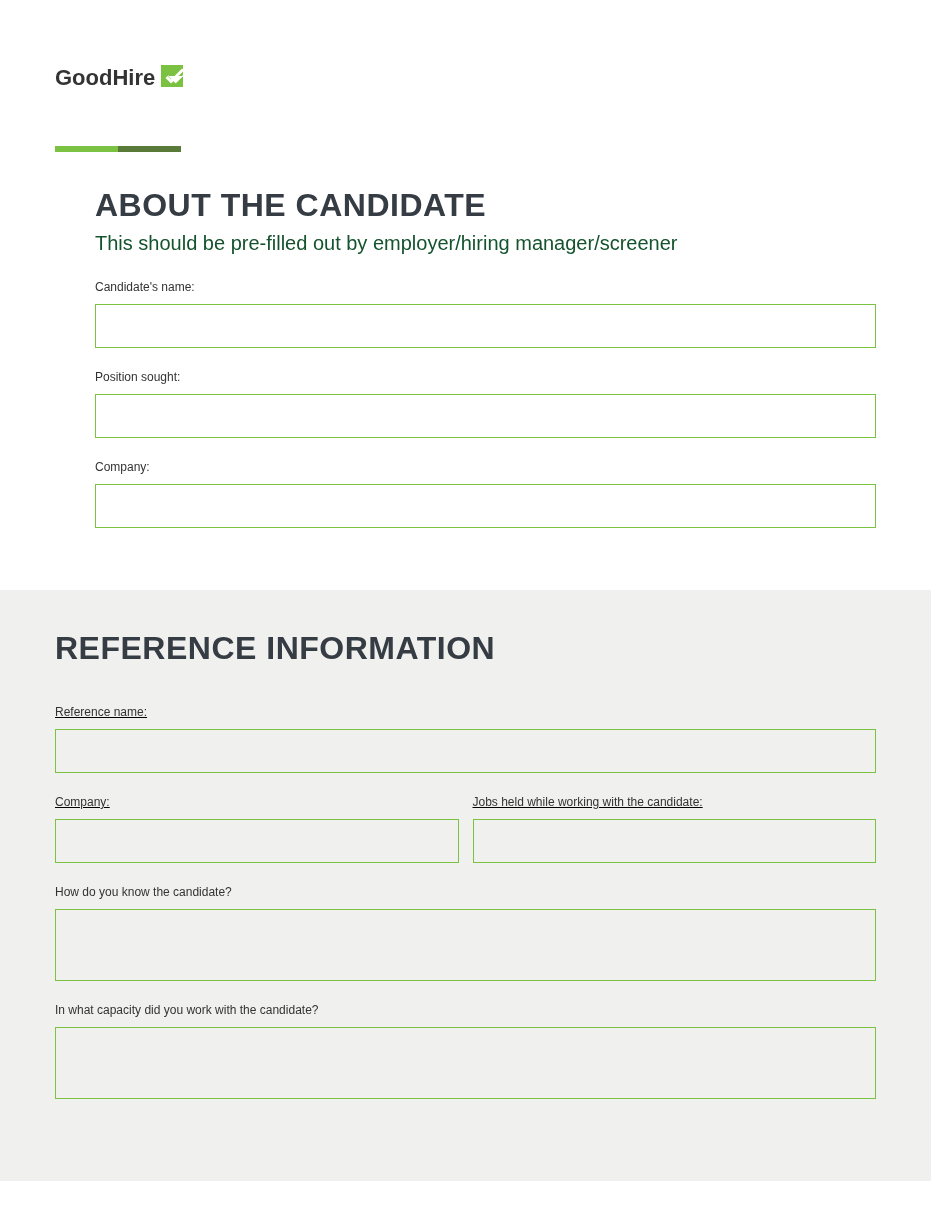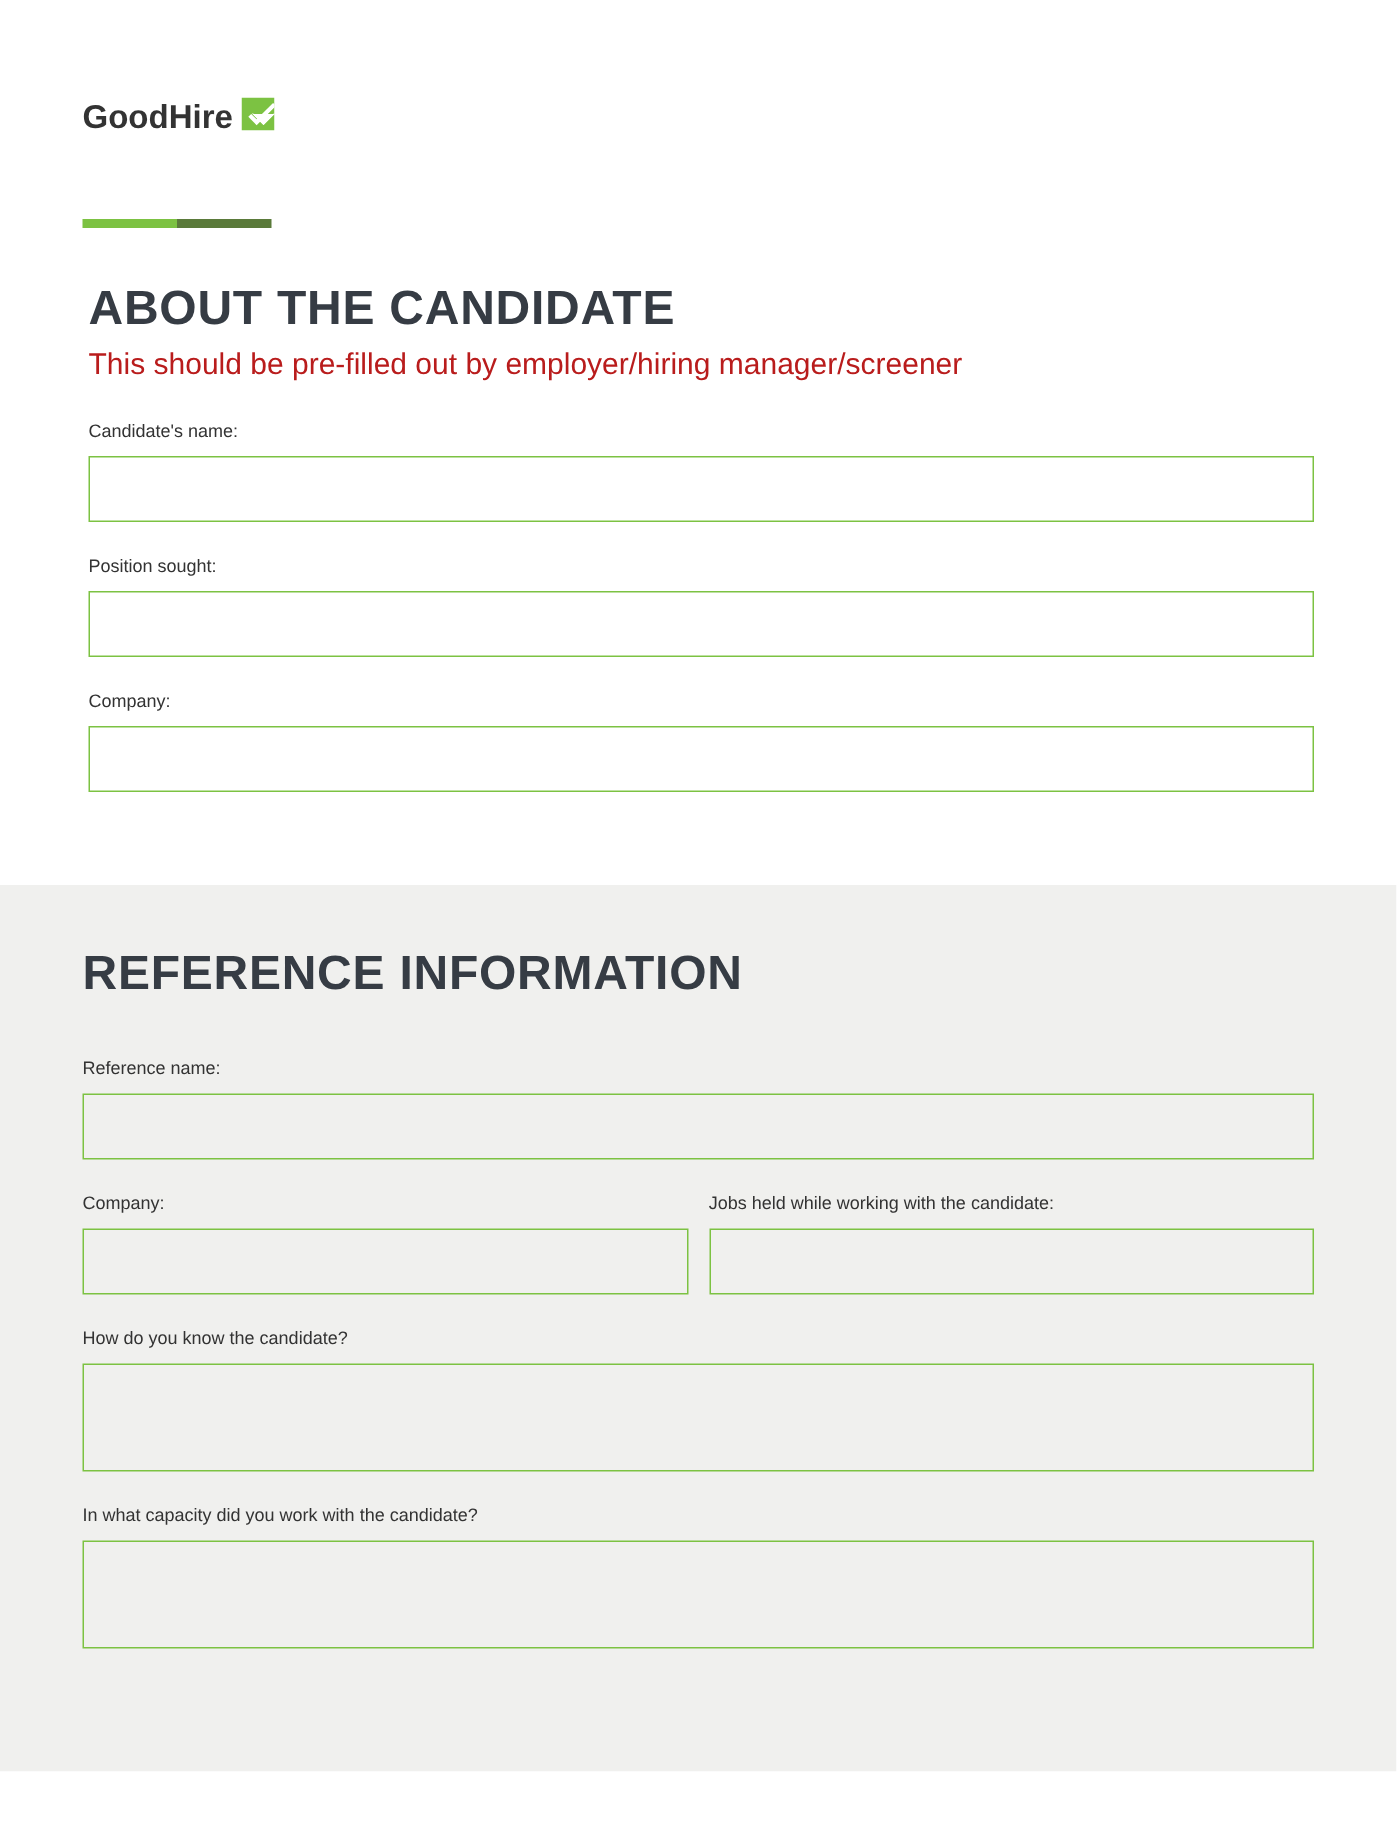--- a/index.html
+++ b/index.html
@@ -42,34 +42,35 @@
       margin: 25px 55px 35px 55px;
       height: 6px;
       width: 126px;
       display: flex;
     }
     .divider-a { width: 63px; height: 6px; background: #7cc242; }
     .divider-b { width: 63px; height: 6px; background: #5a7a3a; }
     .section-white {
       padding: 0 55px 40px 59px;
       background: #ffffff;
+      margin-left: 36px;
     }
     .section-gray {
       padding: 40px 55px 60px 55px;
       background: #f0f0ee;
     }
     h2 {
       color: #363c44;
       font-size: 32px;
       font-weight: 700;
       letter-spacing: 0.5px;
       margin-bottom: 8px;
     }
     .subhead {
-      color: #b91c1c;
+      color: #14532d;
       font-size: 20px;
       margin-bottom: 25px;
     }
     .field { margin-bottom: 22px; }
     .field label {
       display: block;
       color: #333;
       font-size: 12px;
       margin-bottom: 10px;
     }
@@ -78,20 +79,21 @@
       height: 44px;
       border: 1px solid #7cc242;
       background: transparent;
       font-size: 16px;
       padding: 0 10px;
     }
     .input-box.tall { height: 72px; }
     .two-col {
       display: flex;
       gap: 14px;
+      text-decoration: underline;
     }
     .col { flex: 1; }
   </style>
 </head>
 <body>
 
 <div class="header">
   <div class="brand">
     <span class="brand-text">GoodHire</span>
     <span class="brand-icon">

